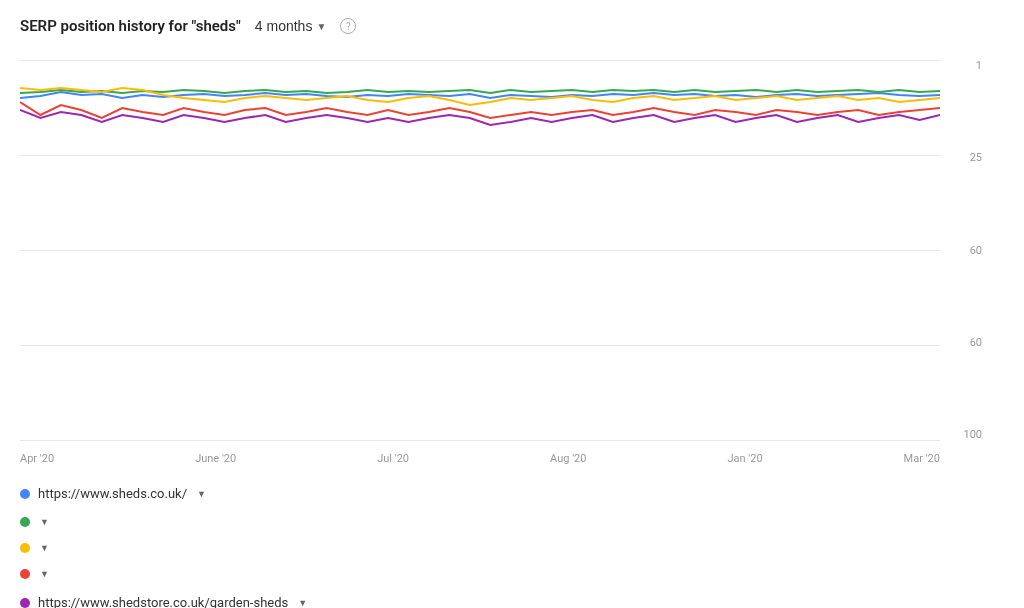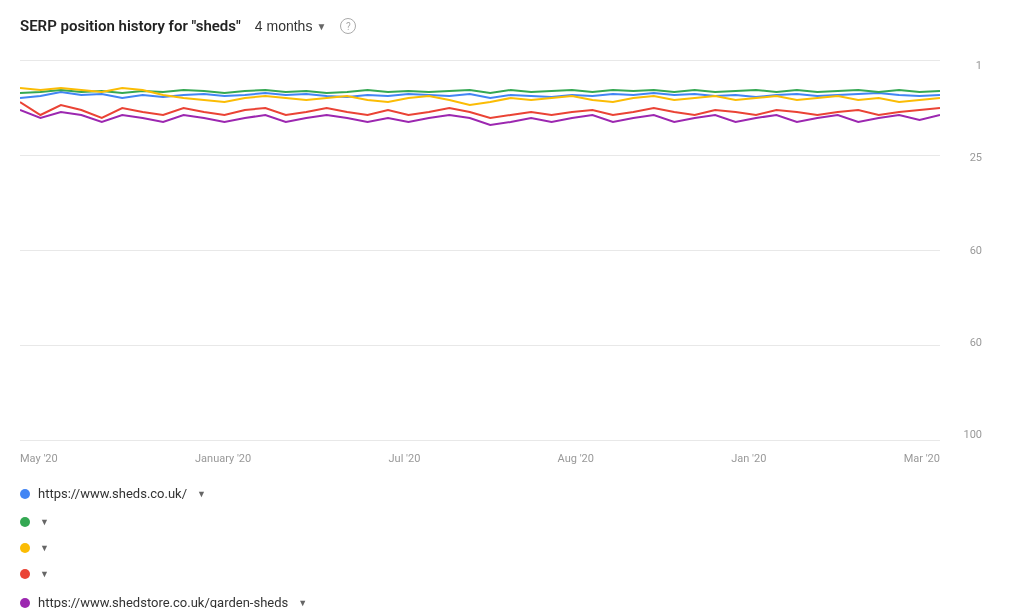--- a/index.html
+++ b/index.html
@@ -181,22 +181,22 @@
 
   <div class="y-axis">
     <span class="y-label">1</span>
     <span class="y-label">25</span>
     <span class="y-label">60</span>
     <span class="y-label">60</span>
     <span class="y-label">100</span>
   </div>
 
   <div class="x-axis">
-    <span class="x-label">May '20</span>
-    <span class="x-label">January '20</span>
+    <span class="x-label">Apr '20</span>
+    <span class="x-label">June '20</span>
     <span class="x-label">Jul '20</span>
     <span class="x-label">Aug '20</span>
     <span class="x-label">Jan '20</span>
     <span class="x-label">Mar '20</span>
   </div>
 </div>
 
 <div class="legend">
   <div class="legend-item">
     <div class="legend-dot" style="background:#4285F4"></div>

